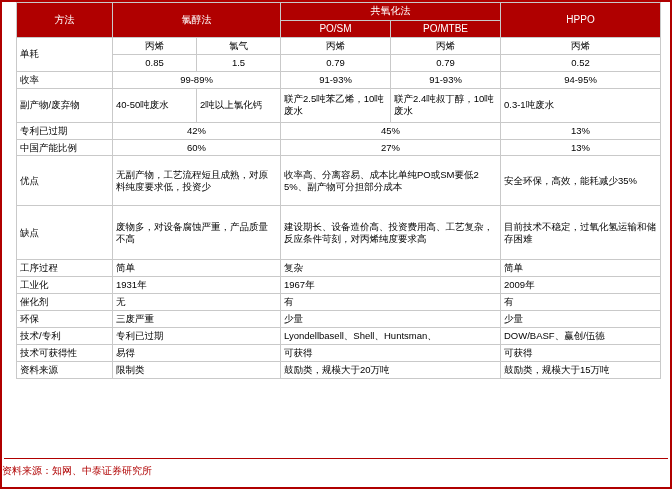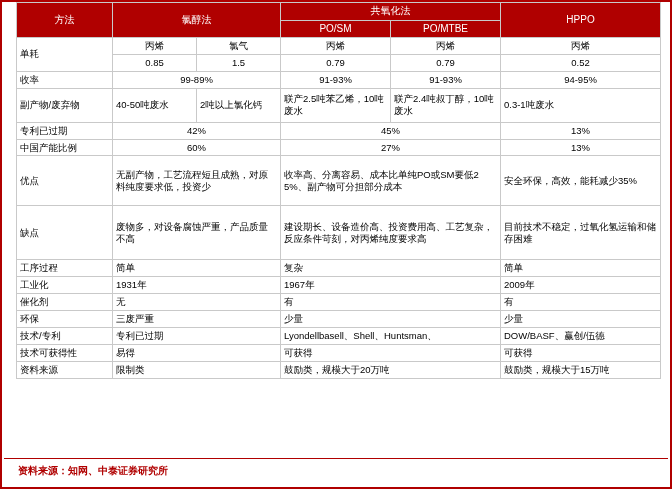--- a/index.html
+++ b/index.html
@@ -59,25 +59,25 @@
   .lft { text-align: left; }
   .rowlabel {
     text-align: left;
     padding-left: 4px;
     margin-left: 48px;
   }
   .nb-bottom { border-bottom: none; }
   .nb-top { border-top: none; }
   .src {
     position: absolute;
-    left: 16px;
+    left: 0;
     bottom: 9px;
     font-size: 10px;
     color: #b00000;
-    font-weight: bold;
+    font-weight: normal;
   }
   .srcline {
     position: absolute;
     left: 2px;
     right: 2px;
     bottom: 28px;
     height: 1px;
     background: #b00000;
   }
 </style>

